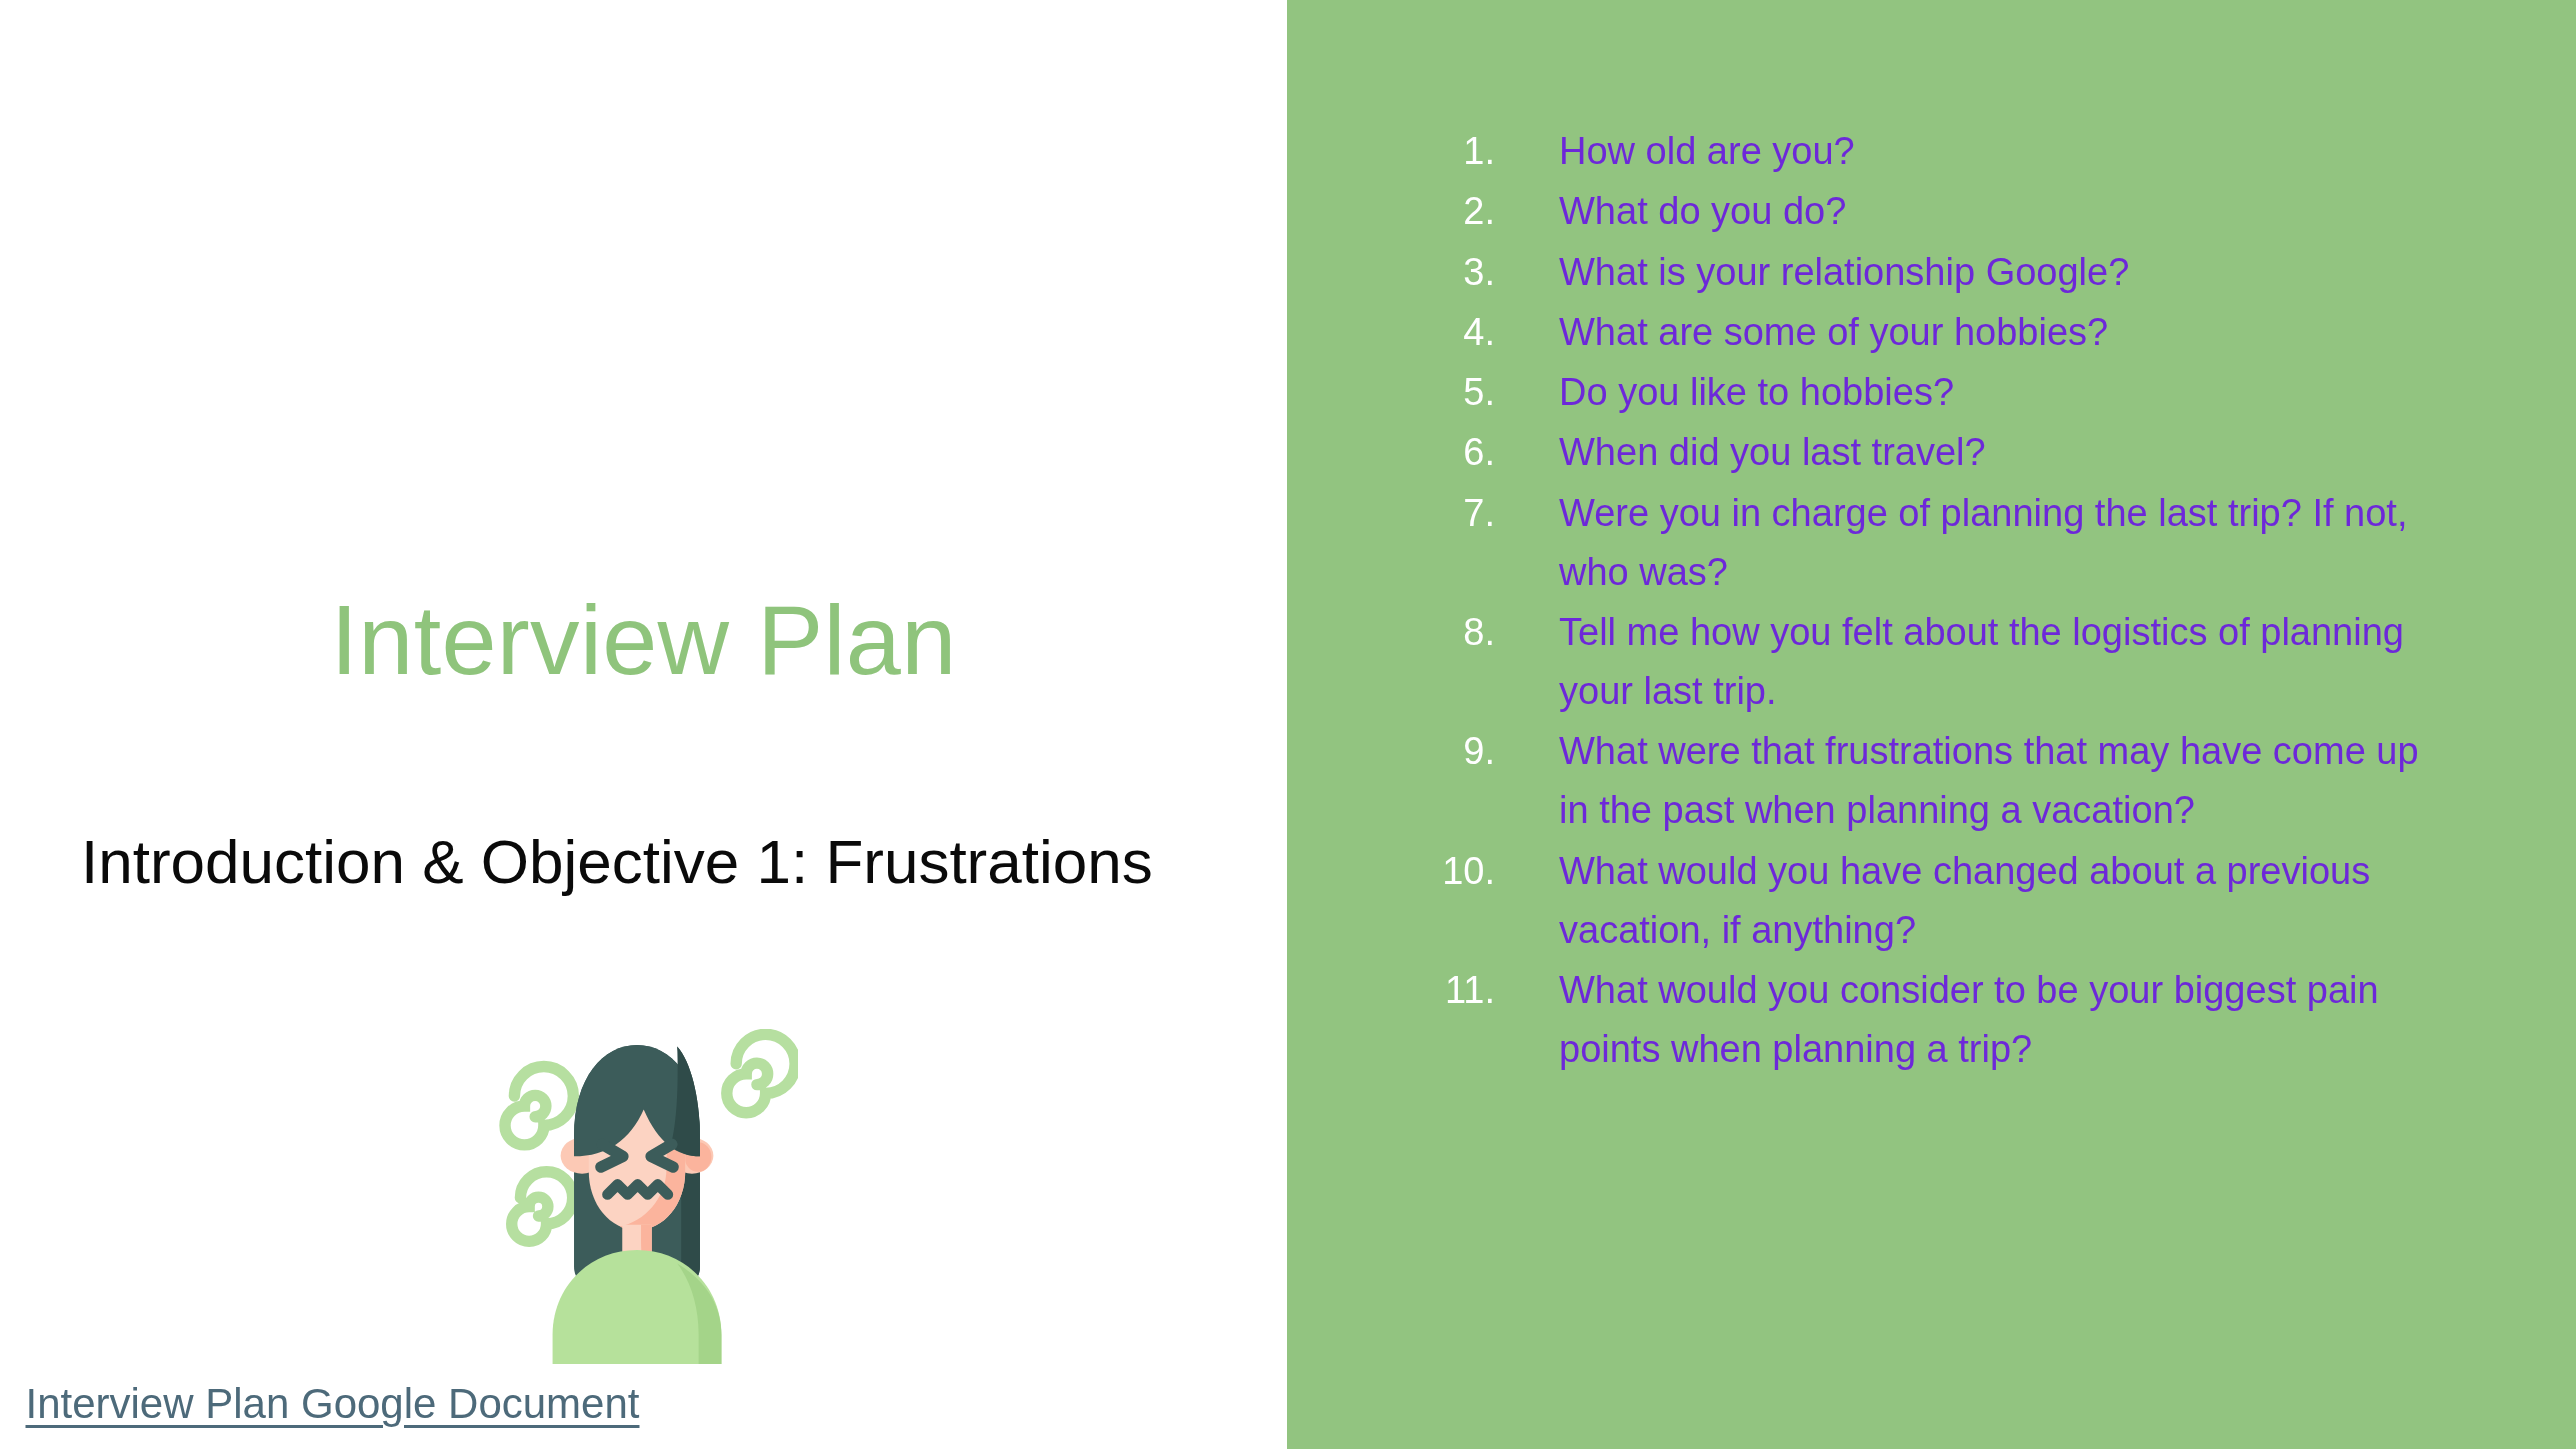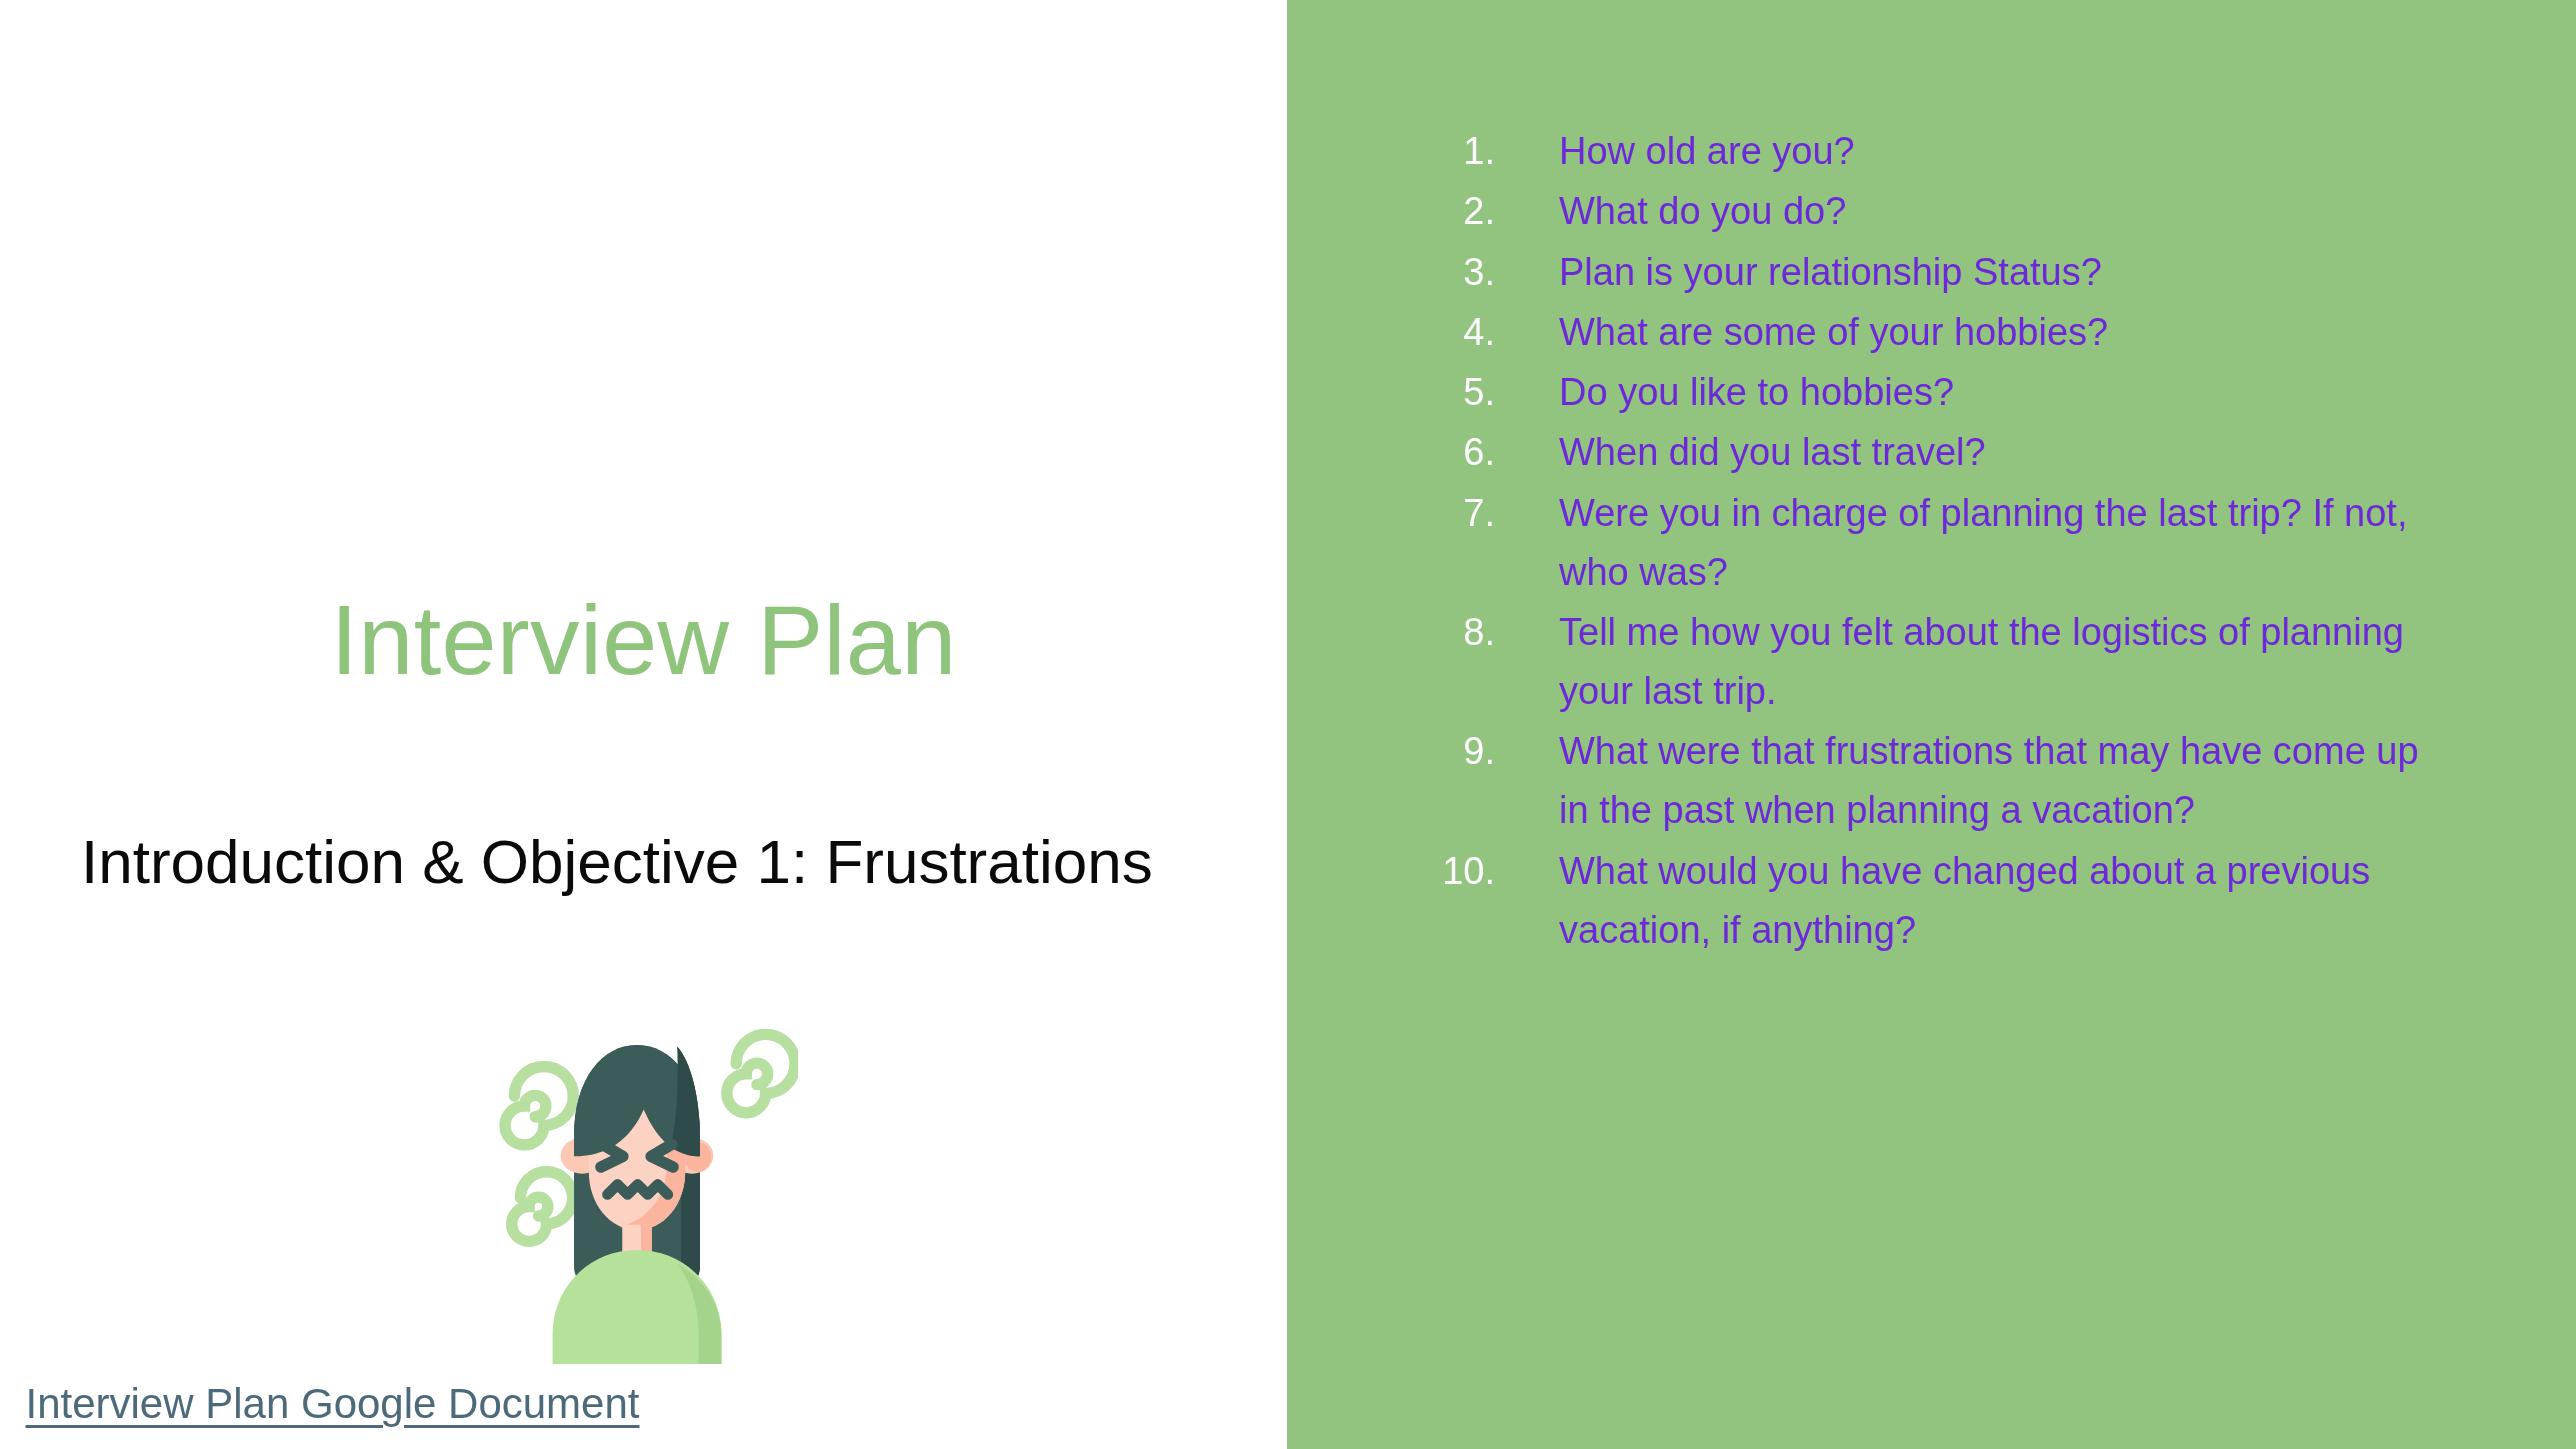--- a/index.html
+++ b/index.html
@@ -208,21 +208,21 @@
         <span class="q-text">How old are you?</span>
       </li>
 
       <li class="q-item">
         <span class="q-num">2.</span>
         <span class="q-text">What do you do?</span>
       </li>
 
       <li class="q-item">
         <span class="q-num">3.</span>
-        <span class="q-text">Plan is your relationship Status?</span>
+        <span class="q-text">What is your relationship Google?</span>
       </li>
 
       <li class="q-item">
         <span class="q-num">4.</span>
         <span class="q-text">What are some of your hobbies?</span>
       </li>
 
       <li class="q-item">
         <span class="q-num">5.</span>
         <span class="q-text">Do you like to hobbies?</span>
@@ -246,19 +246,23 @@
       <li class="q-item">
         <span class="q-num">9.</span>
         <span class="q-text">What were that frustrations that may have come up in the past when planning a vacation?</span>
       </li>
 
       <li class="q-item">
         <span class="q-num">10.</span>
         <span class="q-text">What would you have changed about a previous vacation, if anything?</span>
       </li>
 
+      <li class="q-item">
+        <span class="q-num">11.</span>
+        <span class="q-text">What would you consider to be your biggest pain points when planning a trip?</span>
+      </li>
 
     </ol>
 
   </div>
 
 </div>
 
 
 </body></html>

